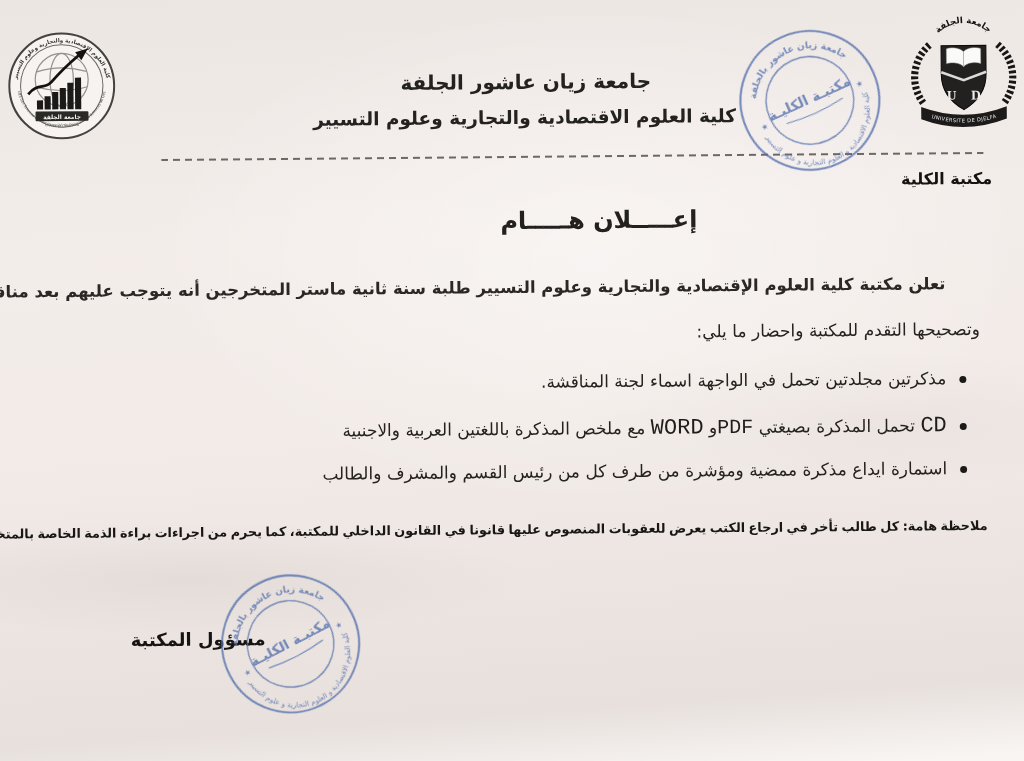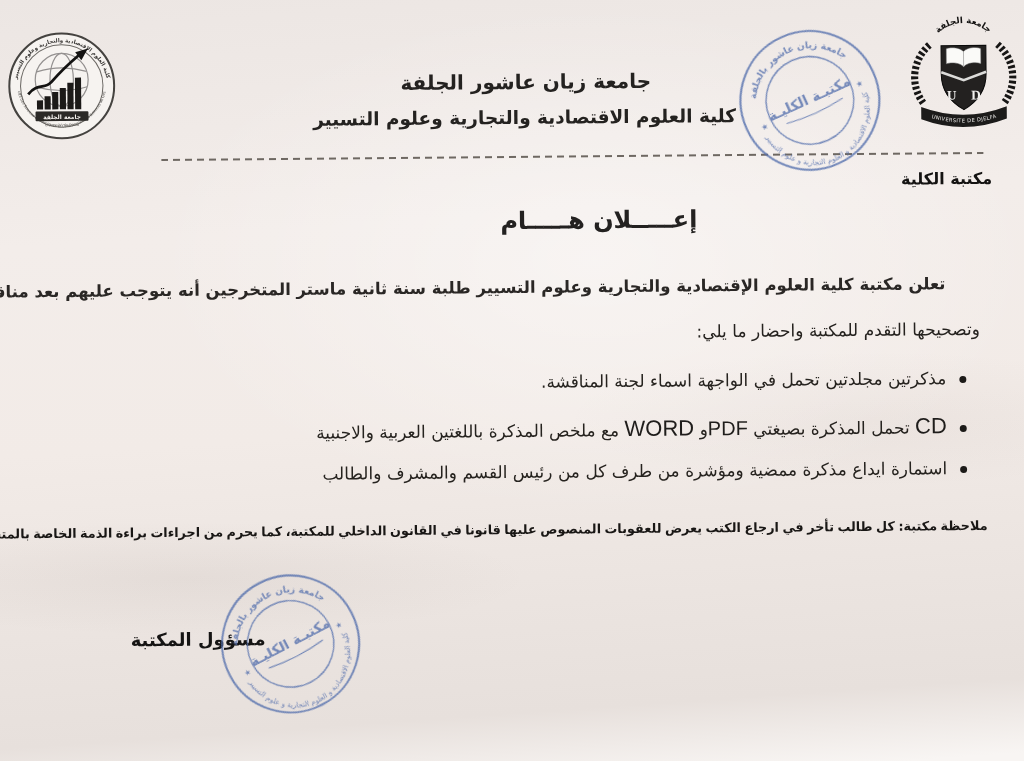--- a/index.html
+++ b/index.html
@@ -24,21 +24,21 @@
   .dashes{left:163px;top:156px;width:822px;height:2px;
     background:repeating-linear-gradient(90deg,#6e6862 0 7px,rgba(0,0,0,0) 7px 12px);}
   .lib-label{left:880px;top:173px;width:136px;text-align:center;font-size:16px;font-weight:bold;color:#141312;}
   
   .doc-title{left:420px;top:207px;width:360px;text-align:center;font-size:24px;font-weight:bold;color:#232120;letter-spacing:1px;}
   
   .intro1{top:278px;right:44px;font-size:16.5px;font-weight:bold;color:#2a2725;text-indent:34px;}
   .intro2{top:323px;right:44px;font-size:17px;color:#25221f;}
   .brow{right:58px;font-size:17px;color:#26231f;}
   .brow .dot{display:inline-block;width:7px;height:7px;background:#1c1a18;border-radius:50%;margin-left:13px;vertical-align:middle;}
-  .latin{font-family:Liberation Sans, sans-serif;font-size:20px;font-weight:500;color:#1f1d1b;}
+  .latin{font-family:Liberation Mono, monospace;font-size:20px;font-weight:500;color:#1f1d1b;}
   .latin.big{font-size:22px;}
   .note{top:522px;right:38px;font-size:12.8px;font-weight:bold;color:#191715;word-spacing:-1px;}
   .sig{left:128px;top:626px;font-size:18px;font-weight:bold;color:#151413;}
   
   .stamp{opacity:.8;filter:blur(.3px);}
   .stamp-top{left:735px;top:26px;width:154px;height:154px;transform:rotate(-24deg);}
   .stamp-bottom{left:212px;top:566px;width:152px;height:152px;transform:rotate(-27deg);}
   .logo-left{left:10px;top:25px;width:108px;height:114px;}
   .logo-right{left:911px;top:16px;width:110px;height:126px;}
   svg text{font-family:"DejaVu Sans",sans-serif;}
@@ -154,21 +154,21 @@
       <span>تحمل المذكرة بصيغتي</span>
       <span class="latin">PDF</span><span>و</span>
       <span class="latin big">WORD</span>
       <span>مع ملخص المذكرة باللغتين العربية والاجنبية</span>
     </div>
     <div class="abs brow rtl nowrap" style="top:462px;">
       <span class="dot"></span><span>استمارة ايداع مذكرة ممضية ومؤشرة  من طرف كل  من رئيس القسم والمشرف والطالب</span>
     </div>
 
     <div class="abs note rtl nowrap">
-      <span>ملاحظة مكتبة:</span>
+      <span>ملاحظة هامة:</span>
       <span>كل طالب تأخر في ارجاع الكتب يعرض للعقوبات المنصوص عليها قانونا في القانون الداخلي للمكتبة، كما يحرم من اجراءات براءة الذمة الخاصة بالمتخرجين في نهاية السـنة.</span>
     </div>
 
     <div class="abs sig rtl nowrap">مسؤول المكتبة</div>
 
     <svg class="abs stamp stamp-bottom" viewBox="-80 -80 160 160">
       <defs>
         <path id="s2-top" d="M -58,4 A 58,58 0 1 1 58,4"></path>
         <path id="s2-bot" d="M -58,10 A 58,58 0 0 0 58,10"></path>
       </defs>

